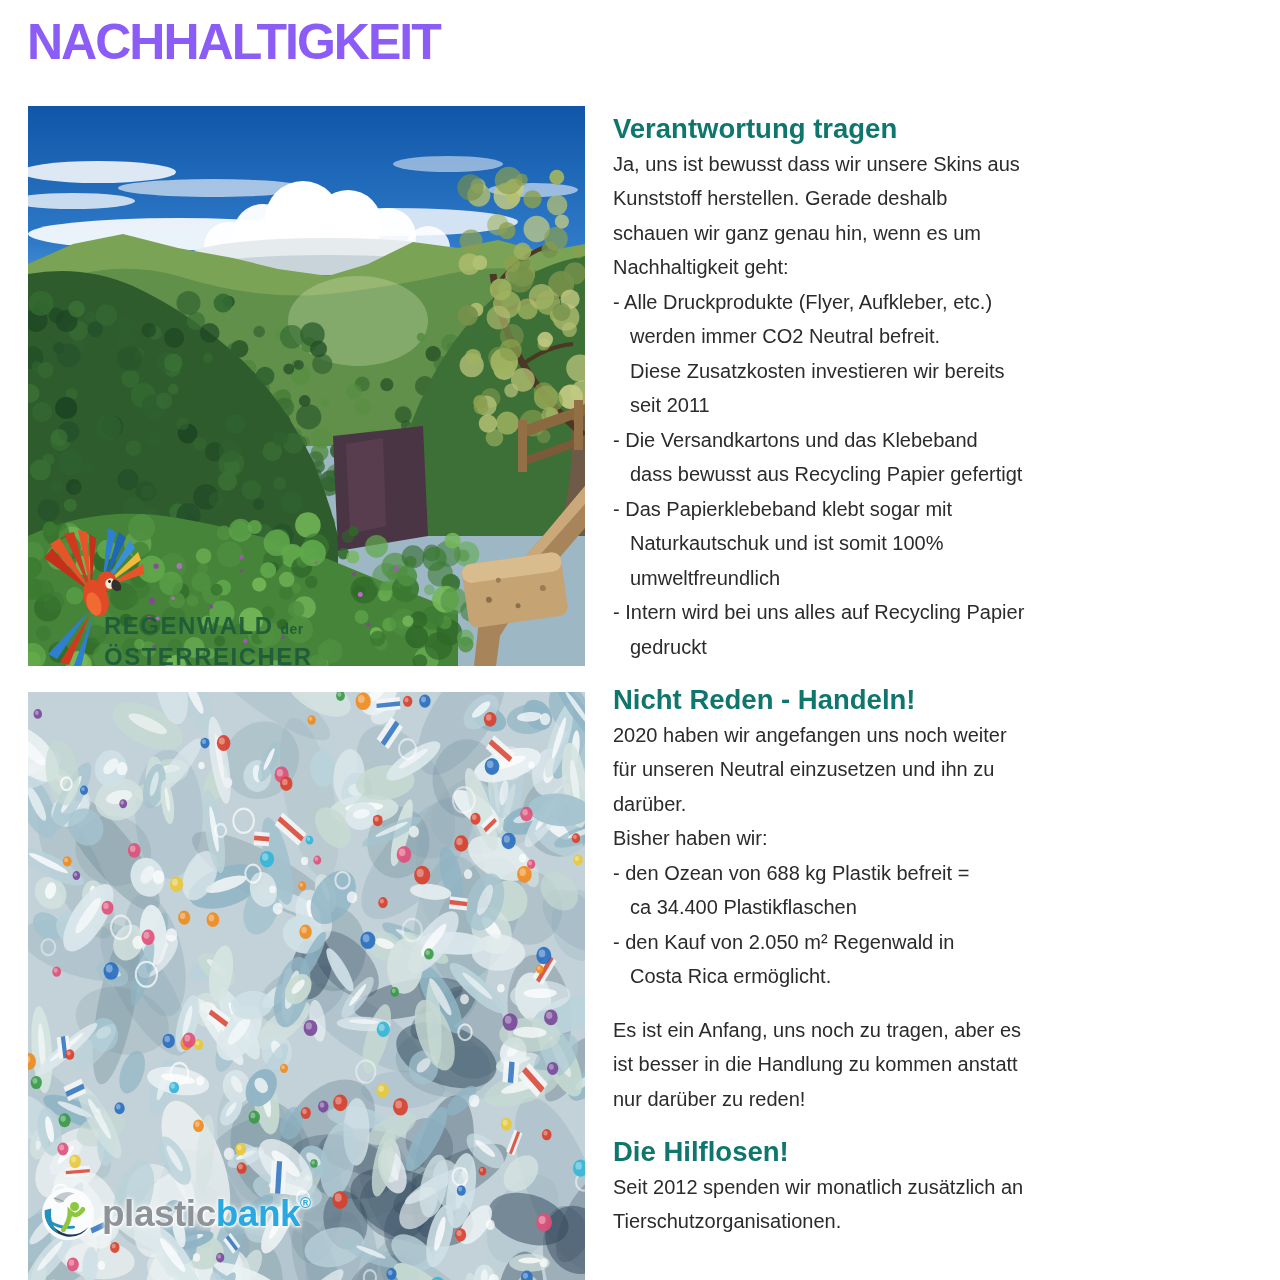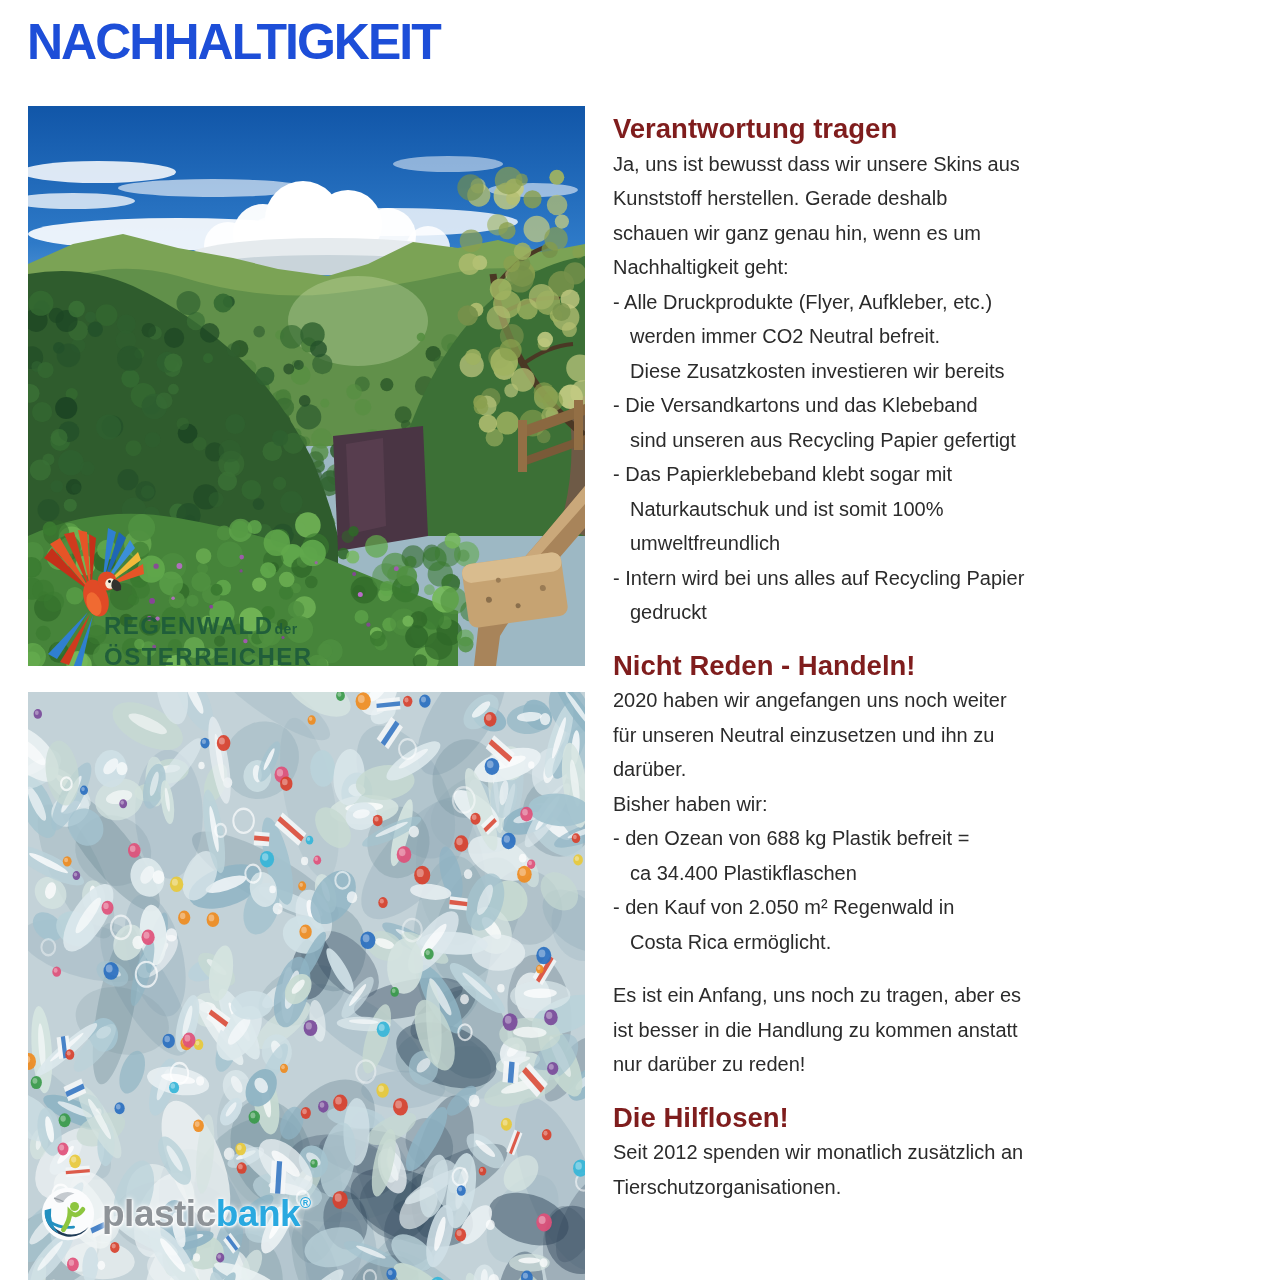--- a/index.html
+++ b/index.html
@@ -1,44 +1,44 @@
 <!DOCTYPE html>
 <html lang="de"><head>
 <meta charset="utf-8">
 <style>
   html,body{margin:0;padding:0;background:#ffffff;}
   body{width:1280px;height:1280px;position:relative;font-family:"Liberation Sans",sans-serif;-webkit-font-smoothing:antialiased;}
   .page{position:absolute;inset:0;background:#fff;overflow:hidden;}
 
   .page-title{position:absolute;left:27px;top:12px;margin:0;font-size:50px;line-height:60px;
-    font-weight:bold;letter-spacing:-2px;color:#1d4ed8;}
+    font-weight:bold;letter-spacing:-2px;color:#8b5cf6;}
 
   .col-left{position:absolute;left:28px;top:106px;width:557px;}
   figure.photo{margin:0;position:absolute;left:0;width:557px;overflow:hidden;background:#9db8c4;}
   #fig-forest{top:0;height:560px;}
   #fig-plastic{top:586px;height:652px;}
   figure.photo svg.scene{display:block;width:100%;height:100%;}
 
   
   .forest-logo-text{position:absolute;left:76px;top:506px;color:#1e5c3a;font-weight:bold;
     font-size:24px;line-height:27px;letter-spacing:1.5px;opacity:.94;white-space:nowrap;}
-  .forest-logo-text .der{font-size:14px;letter-spacing:.5px;margin-left:1px;}
+  .forest-logo-text .der{font-size:14px;letter-spacing:.5px;margin-left:7px;}
 
   
   .pb-logo{position:absolute;left:12px;top:494px;display:flex;align-items:center;}
   .pb-mark{width:56px;height:56px;display:block;}
   .pb-text{font-size:37px;font-weight:bold;letter-spacing:-.5px;margin-left:6px;white-space:nowrap;
     text-shadow:0 0 3px #fff,0 0 6px #fff,1px 1px 2px #fff;}
   .pb-plastic{color:#8e9398;}
   .pb-bank{color:#29a9e0;}
   .pb-reg{color:#29a9e0;font-size:15px;vertical-align:18px;font-weight:bold;}
 
   .col-right{position:absolute;left:613px;top:112px;width:655px;color:#2b2b2b;}
   .sec{margin:0 0 19px 0;}
-  .sec h2{margin:0;font-size:27.5px;line-height:34.5px;font-weight:bold;color:#7f1d1d;}
+  .sec h2{margin:0;font-size:27.5px;line-height:34.5px;font-weight:bold;color:#0f766e;}
   .ln{font-size:20px;line-height:34.5px;}
   .ln.ind{padding-left:17px;}
 </style>
 </head>
 <body>
 
 <div class="page">
 
   <h1 class="page-title">NACHHALTIGKEIT</h1>
 
@@ -1395,22 +1395,23 @@
 
     <section class="sec">
       <h2>Verantwortung tragen</h2>
       <div class="ln">Ja, uns ist bewusst dass wir unsere Skins aus</div>
       <div class="ln">Kunststoff herstellen. Gerade deshalb</div>
       <div class="ln">schauen wir ganz genau hin, wenn es um</div>
       <div class="ln">Nachhaltigkeit geht:</div>
       <div class="ln">- Alle Druckprodukte (Flyer, Aufkleber, etc.)</div>
       <div class="ln ind">werden immer CO2 Neutral befreit.</div>
       <div class="ln ind">Diese Zusatzkosten investieren wir bereits</div>
+      <div class="ln ind">seit 2011</div>
       <div class="ln">- Die Versandkartons und das Klebeband</div>
-      <div class="ln ind">sind unseren aus Recycling Papier gefertigt</div>
+      <div class="ln ind">dass bewusst aus Recycling Papier gefertigt</div>
       <div class="ln">- Das Papierklebeband klebt sogar mit</div>
       <div class="ln ind">Naturkautschuk und ist somit 100%</div>
       <div class="ln ind">umweltfreundlich</div>
       <div class="ln">- Intern wird bei uns alles auf Recycling Papier</div>
       <div class="ln ind">gedruckt</div>
     </section>
 
     <section class="sec">
       <h2>Nicht Reden - Handeln!</h2>
       <div class="ln">2020 haben wir angefangen uns noch weiter</div>

